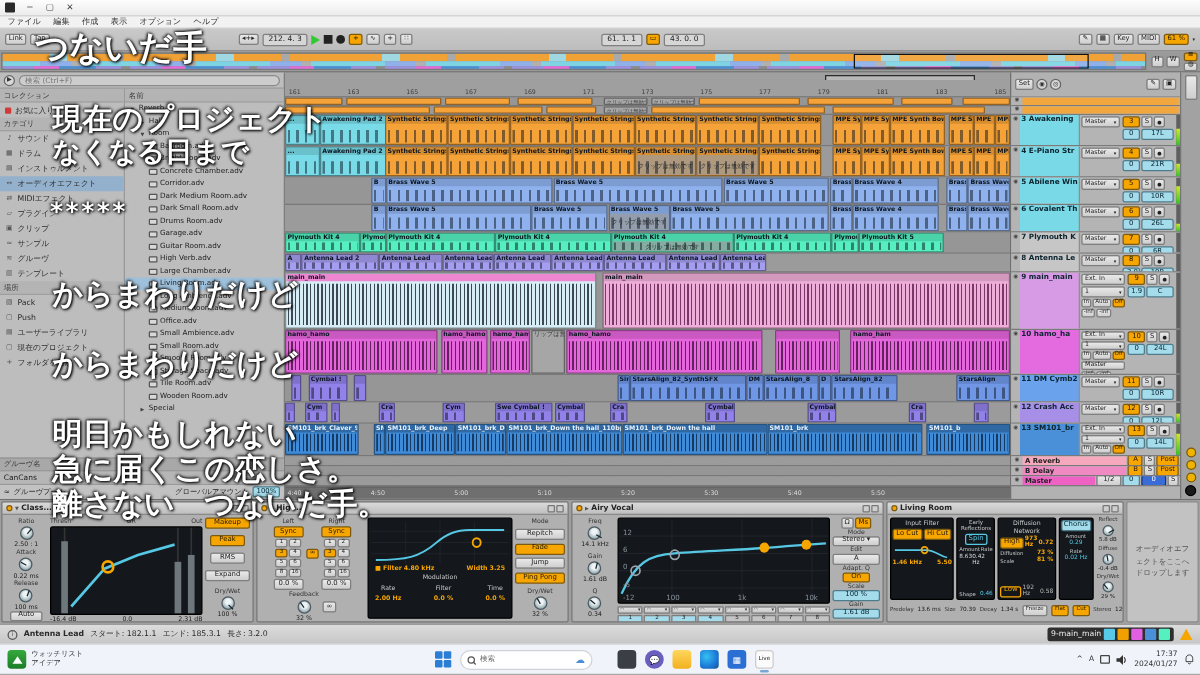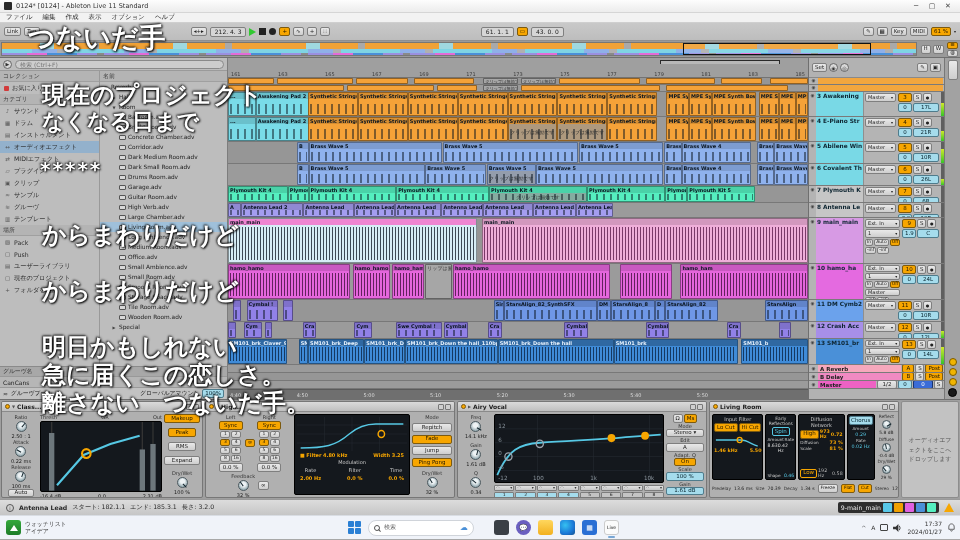--- a/index.html
+++ b/index.html
@@ -173,21 +173,20 @@
 .l8{left:42px;top:359px;font-size:24px}
 .l9{left:42px;top:387px;font-size:24px}
 </style>
 </head>
 <body>
 
 <div id="screen">
 
   <div id="titlebar">
     <span class="appico"></span>
-    <span class="wtitle">0124* [0124] - Ableton Live 11 Standard</span>
     <span class="winbtn">─</span>
     <span class="winbtn">▢</span>
     <span class="winbtn">✕</span>
   </div>
 
   <div id="menubar">
       <span id="menu-items" style="display:flex;gap:10px">
         <span class="menu-item">ファイル</span>
         <span class="menu-item">編集</span>
         <span class="menu-item">作成</span>

